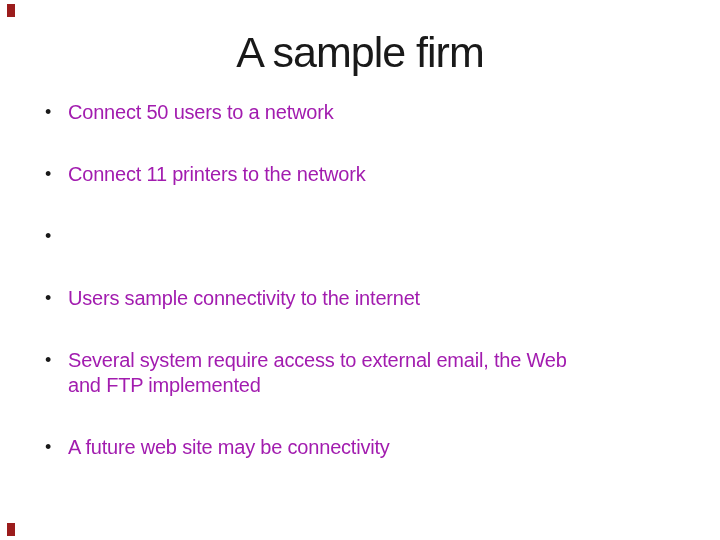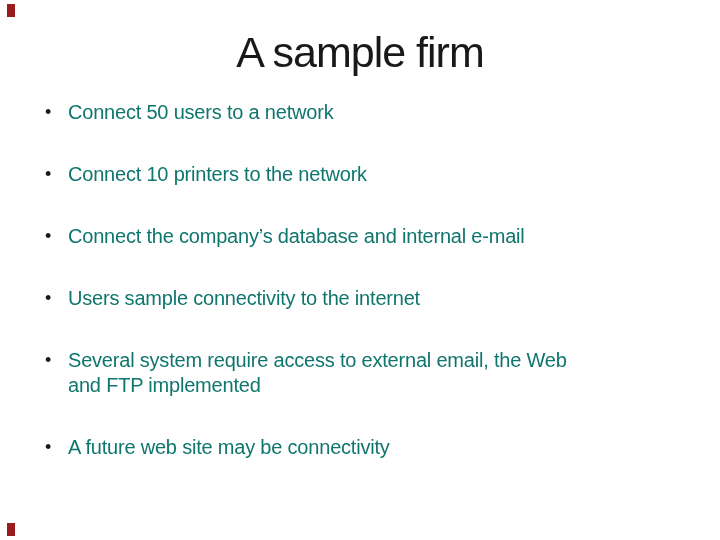--- a/index.html
+++ b/index.html
@@ -44,21 +44,21 @@
     flex: 0 0 23px;
     width: 23px;
     font-size: 18px;
     line-height: 25px;
     color: #191919;
   }
   .bullet-text {
     font-size: 20px;
     line-height: 25px;
     letter-spacing: -0.2px;
-    color: #0f766e;
+    color: #a21caf;
   }
   .bullet-line {
     white-space: nowrap;
   }
   .corner-marker {
     position: absolute;
     width: 8px;
     height: 13px;
     background: #9b1c1c;
   }
@@ -86,28 +86,27 @@
     <div class="bullet-item">
       <span class="bullet-dot">•</span>
       <div class="bullet-text">
         <div class="bullet-line">Connect 50 users to a network</div>
       </div>
     </div>
 
     <div class="bullet-item">
       <span class="bullet-dot">•</span>
       <div class="bullet-text">
-        <div class="bullet-line">Connect 10 printers to the network</div>
+        <div class="bullet-line">Connect 11 printers to the network</div>
       </div>
     </div>
 
     <div class="bullet-item">
       <span class="bullet-dot">•</span>
       <div class="bullet-text">
-        <div class="bullet-line">Connect the company’s database and internal e-mail</div>
       </div>
     </div>
 
     <div class="bullet-item">
       <span class="bullet-dot">•</span>
       <div class="bullet-text">
         <div class="bullet-line">Users sample connectivity to the internet</div>
       </div>
     </div>
 

